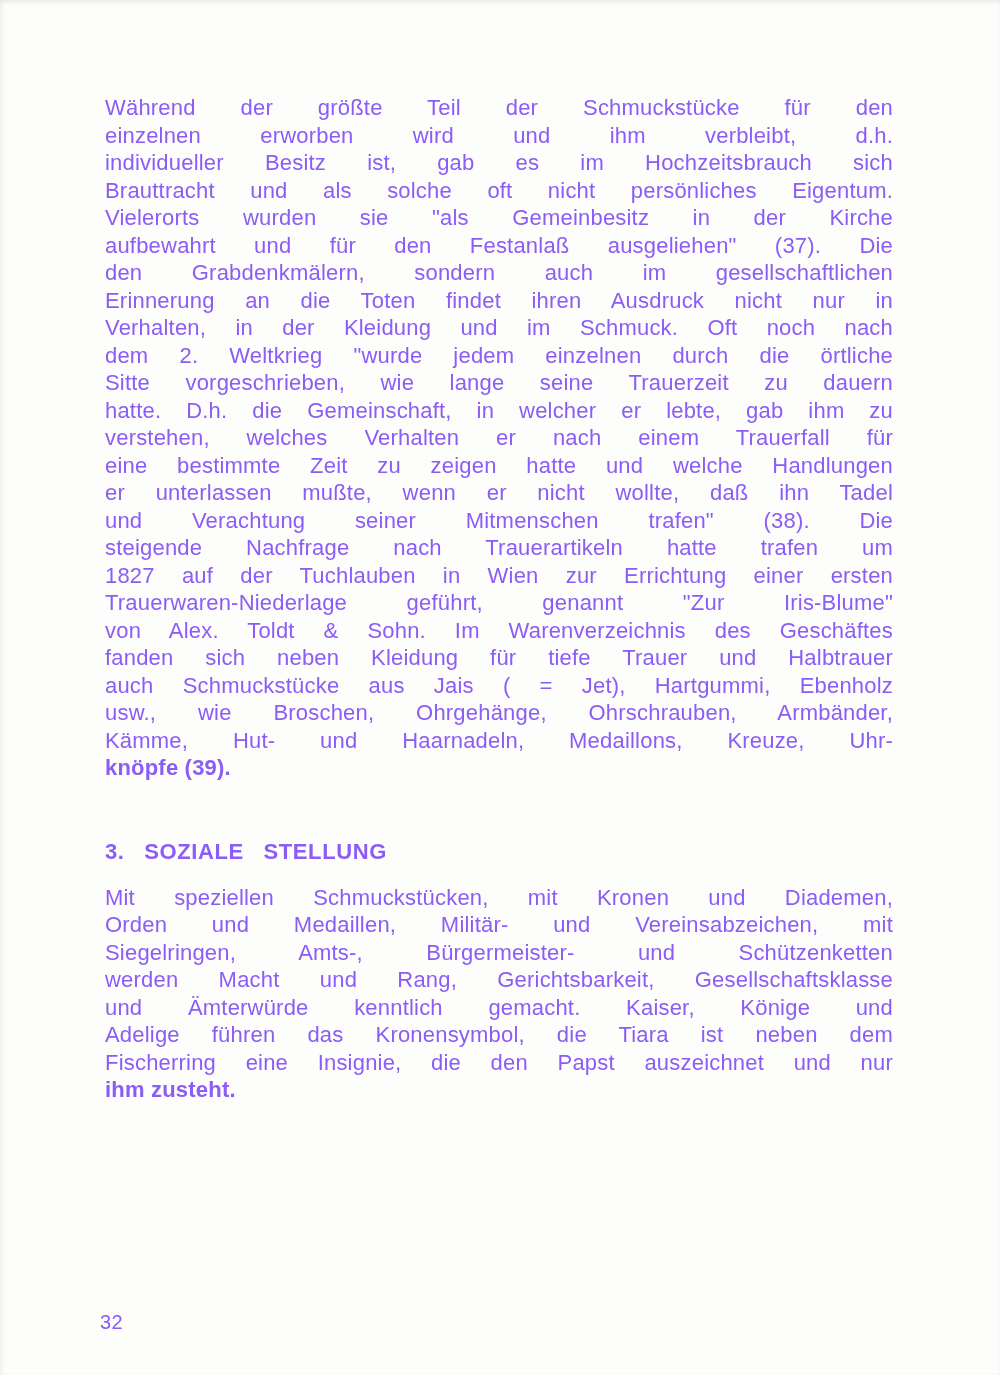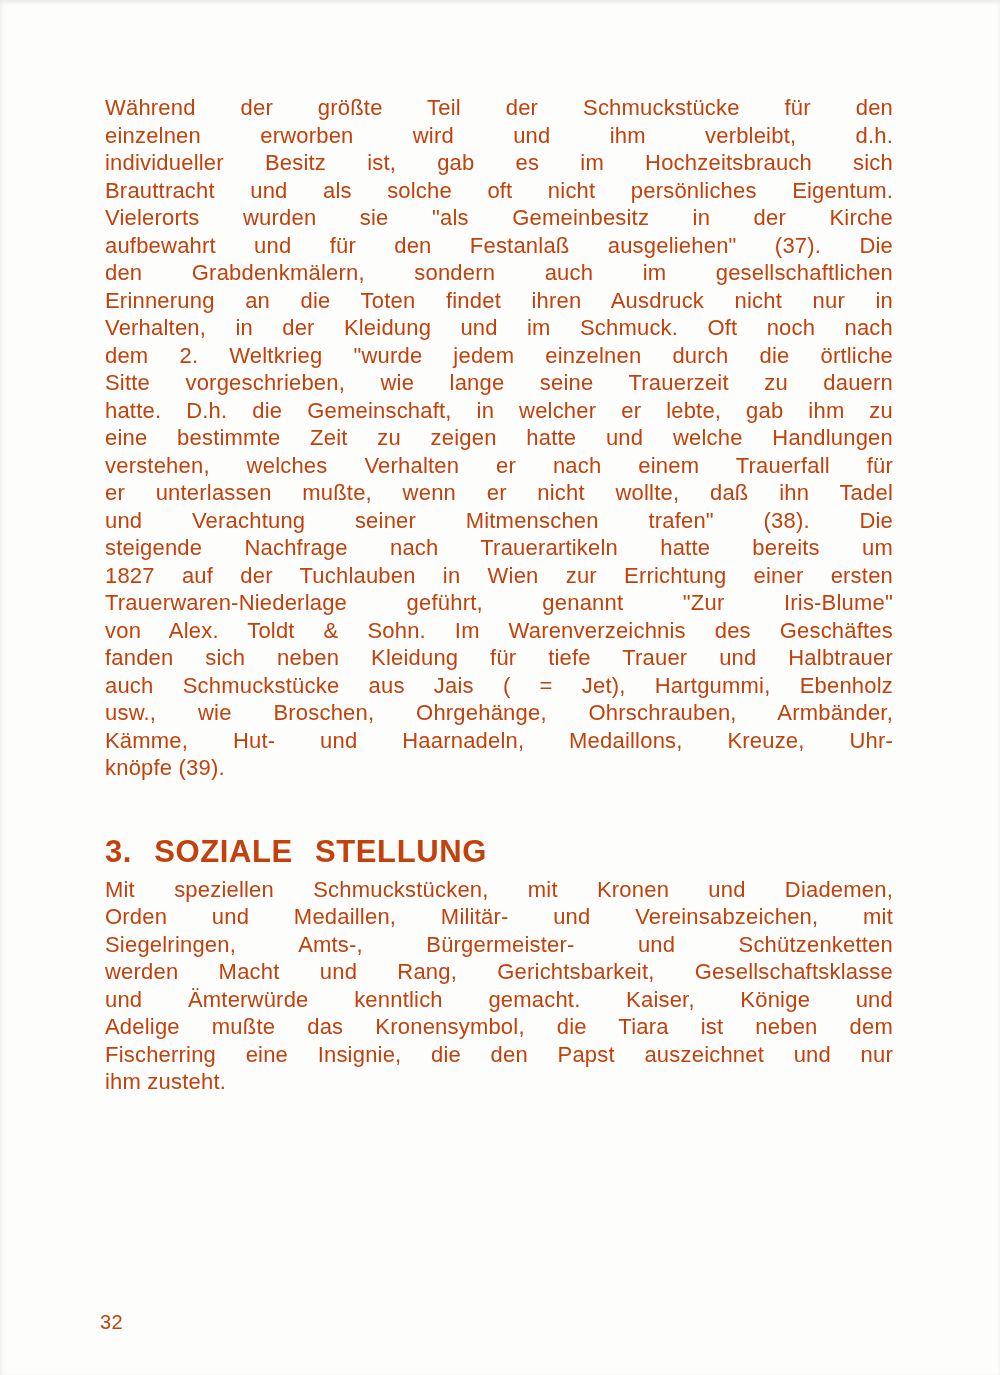--- a/index.html
+++ b/index.html
@@ -4,49 +4,50 @@
 <style>
   html, body { margin: 0; padding: 0; background: #e9e9e7; }
   .page {
     position: relative;
     width: 1000px;
     height: 1375px;
     margin: 0 auto;
     background: #fdfdfc;
     box-shadow: inset 0 3px 4px rgba(0,0,0,0.06), inset 3px 0 4px rgba(0,0,0,0.03);
     font-family: "Liberation Sans", sans-serif;
-    color: #c2410c;
+    color: #8b5cf6;
     overflow: hidden;
   }
   .text-block {
     position: absolute;
     left: 105px;
     top: 94px;
     width: 788px;
     font-size: 22px;
     line-height: 27.5px;
     letter-spacing: 0.2px;
   }
   .line {
     text-align: justify;
     text-align-last: justify;
     white-space: normal;
   }
   .line.last {
     text-align: justify;
     text-align-last: left;
+    font-weight: bold;
   }
   .section-heading {
     font-weight: bold;
-    font-size: 31px;
+    font-size: 22px;
     line-height: 28px;
     word-spacing: 13px;
     letter-spacing: 0.6px;
     margin-top: 56px;
-    margin-bottom: 10px;
+    margin-bottom: 18px;
   }
   .page-number {
     position: absolute;
     left: 100px;
     top: 1311px;
     font-size: 20px;
     letter-spacing: 0.3px;
   }
 </style>
 </head>
@@ -61,44 +62,44 @@
       <div class="line">individueller Besitz ist, gab es im Hochzeitsbrauch sich</div>
       <div class="line">Brauttracht und als solche oft nicht persönliches Eigentum.</div>
       <div class="line">Vielerorts wurden sie "als Gemeinbesitz in der Kirche</div>
       <div class="line">aufbewahrt und für den Festanlaß ausgeliehen" (37). Die</div>
       <div class="line">den Grabdenkmälern, sondern auch im gesellschaftlichen</div>
       <div class="line">Erinnerung an die Toten findet ihren Ausdruck nicht nur in</div>
       <div class="line">Verhalten, in der Kleidung und im Schmuck. Oft noch nach</div>
       <div class="line">dem 2. Weltkrieg "wurde jedem einzelnen durch die örtliche</div>
       <div class="line">Sitte vorgeschrieben, wie lange seine Trauerzeit zu dauern</div>
       <div class="line">hatte. D.h. die Gemeinschaft, in welcher er lebte, gab ihm zu</div>
+      <div class="line">verstehen, welches Verhalten er nach einem Trauerfall für</div>
       <div class="line">eine bestimmte Zeit zu zeigen hatte und welche Handlungen</div>
-      <div class="line">verstehen, welches Verhalten er nach einem Trauerfall für</div>
       <div class="line">er unterlassen mußte, wenn er nicht wollte, daß ihn Tadel</div>
       <div class="line">und Verachtung seiner Mitmenschen trafen" (38). Die</div>
-      <div class="line">steigende Nachfrage nach Trauerartikeln hatte bereits um</div>
+      <div class="line">steigende Nachfrage nach Trauerartikeln hatte trafen um</div>
       <div class="line">1827 auf der Tuchlauben in Wien zur Errichtung einer ersten</div>
       <div class="line">Trauerwaren-Niederlage geführt, genannt "Zur Iris-Blume"</div>
       <div class="line">von Alex. Toldt &amp; Sohn. Im Warenverzeichnis des Geschäftes</div>
       <div class="line">fanden sich neben Kleidung für tiefe Trauer und Halbtrauer</div>
       <div class="line">auch Schmuckstücke aus Jais ( = Jet), Hartgummi, Ebenholz</div>
       <div class="line">usw., wie Broschen, Ohrgehänge, Ohrschrauben, Armbänder,</div>
       <div class="line">Kämme, Hut- und Haarnadeln, Medaillons, Kreuze, Uhr-</div>
       <div class="line last">knöpfe (39).</div>
     </div>
 
     <div class="section-heading">3. SOZIALE STELLUNG</div>
 
     <div>
       <div class="line">Mit speziellen Schmuckstücken, mit Kronen und Diademen,</div>
       <div class="line">Orden und Medaillen, Militär- und Vereinsabzeichen, mit</div>
       <div class="line">Siegelringen, Amts-, Bürgermeister- und Schützenketten</div>
       <div class="line">werden Macht und Rang, Gerichtsbarkeit, Gesellschaftsklasse</div>
       <div class="line">und Ämterwürde kenntlich gemacht. Kaiser, Könige und</div>
-      <div class="line">Adelige mußte das Kronensymbol, die Tiara ist neben dem</div>
+      <div class="line">Adelige führen das Kronensymbol, die Tiara ist neben dem</div>
       <div class="line">Fischerring eine Insignie, die den Papst auszeichnet und nur</div>
       <div class="line last">ihm zusteht.</div>
     </div>
 
   </div>
 
   <div class="page-number">32</div>
 </div>
 
 </body></html>

